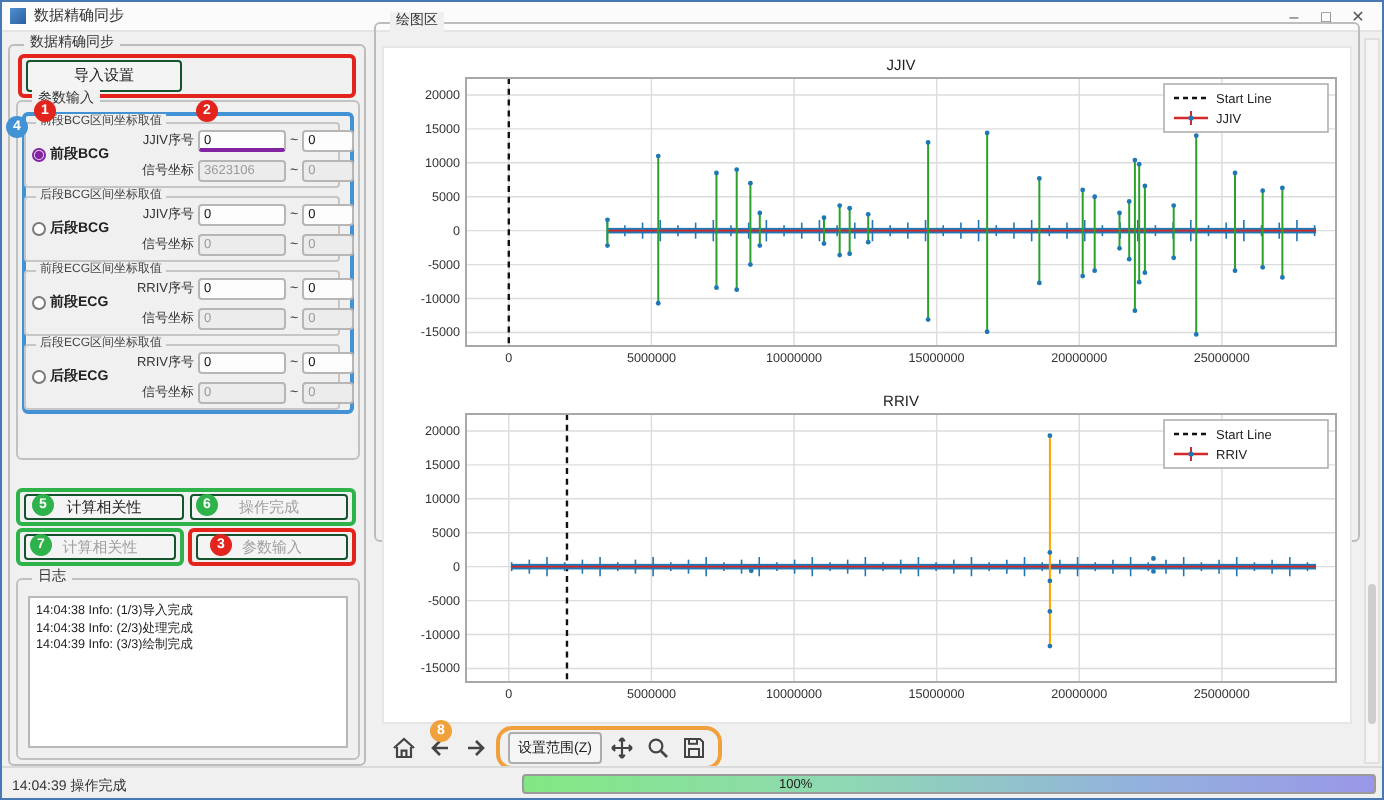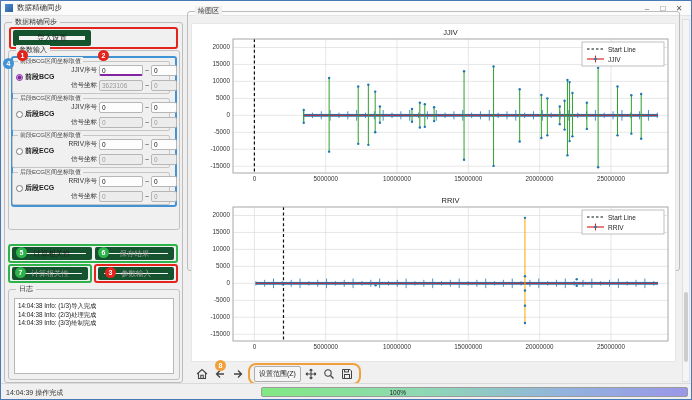--- a/index.html
+++ b/index.html
@@ -22,21 +22,21 @@
   .ann-red    { border:2px solid #e3241d; }
   .ann-green  { border:2px solid #2eb24a; }
   .ann-blue   { border:2px solid #4292d6; }
   .ann-orange { border:2px solid #f0a13c; border-radius:8px; }
   .badge { position:absolute; width:11px; height:11px; border-radius:50%; color:#fff;
            font-size:7px; font-weight:bold; display:flex; align-items:center;
            justify-content:center; z-index:9; }
   .b-red{ background:#e3241d; } .b-green{ background:#2eb24a; }
   .b-blue{ background:#4292d6; } .b-orange{ background:#f0a13c; }
   
-  .flatbtn { position:absolute; background:#f4f4f4; border:6px solid #14532d; border-radius:2px;
+  .flatbtn { position:absolute; background:#f4f4f4; border:1px solid #14532d; border-radius:2px;
              font-size:7.5px; color:#222; display:flex; align-items:center; justify-content:center;
              cursor:pointer; }
   .flatbtn.disabled { color:#a0a0a0; }
   
   .sec { position:absolute; left:3px; width:158px; height:33px; border:1px solid #c6c6c6;
          border-radius:2px; background:#f0f0f0; }
   .sec .stitle { position:absolute; top:-5px; left:5px; background:#f0f0f0; font-size:6px;
                  color:#444; padding:0 2px; line-height:9px; white-space:nowrap; }
   .radioblk { position:absolute; left:3px; top:10px; display:flex; align-items:center; gap:2px;
               cursor:pointer; }
@@ -182,21 +182,21 @@
           <span class="inp w2 dis">0</span>
         </div>
       </div>
     </div>
 
     <div class="annbox ann-green" style="left:3px; top:221px; width:170px; height:19px;"></div>
     <div class="flatbtn" style="left:7px; top:224px; width:80px; height:13px;">
       <span>计算相关性</span>
     </div>
     <div class="flatbtn disabled" style="left:90px; top:224px; width:79px; height:13px;">
-      <span>保存结果</span>
+      <span>操作完成</span>
     </div>
 
     <div class="annbox ann-green" style="left:3px; top:241px; width:84px; height:19px;"></div>
     <div class="flatbtn disabled" style="left:7px; top:244px; width:76px; height:13px;">
       <span>计算相关性</span>
     </div>
 
     <div class="annbox ann-red" style="left:89px; top:241px; width:84px; height:19px;"></div>
     <div class="flatbtn disabled" style="left:93px; top:244px; width:76px; height:13px;">
       <span>参数输入</span>

